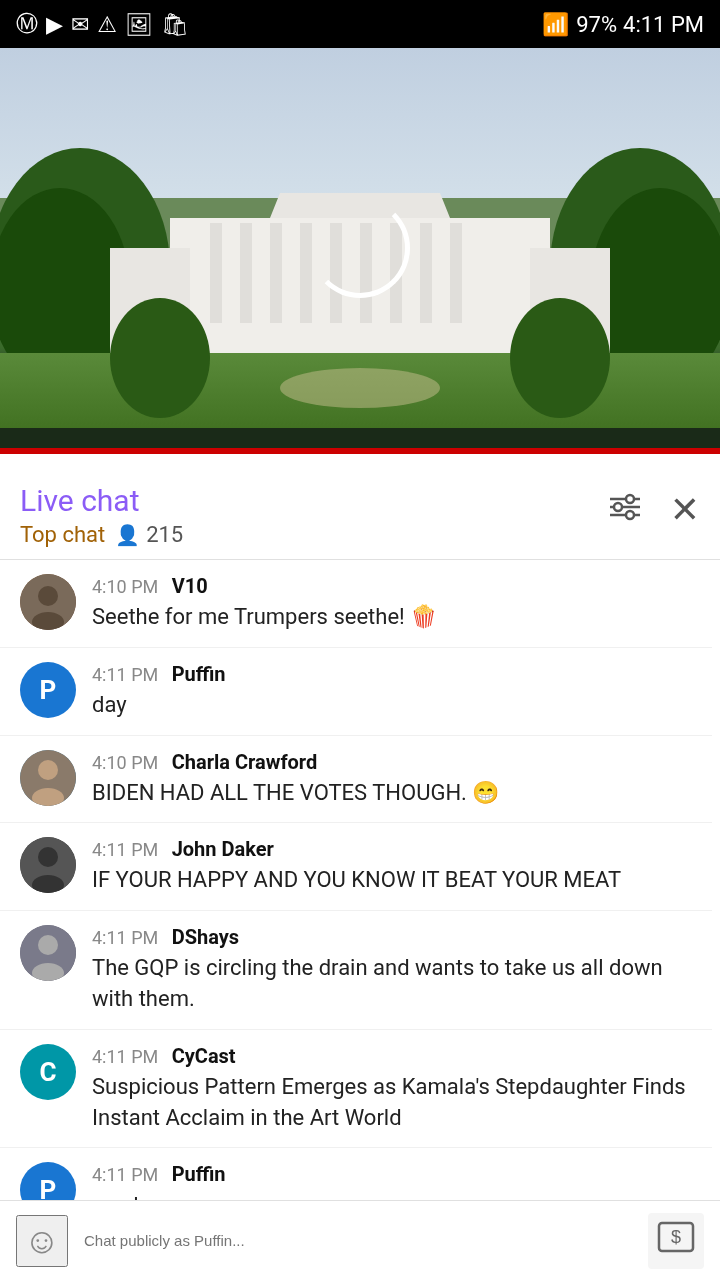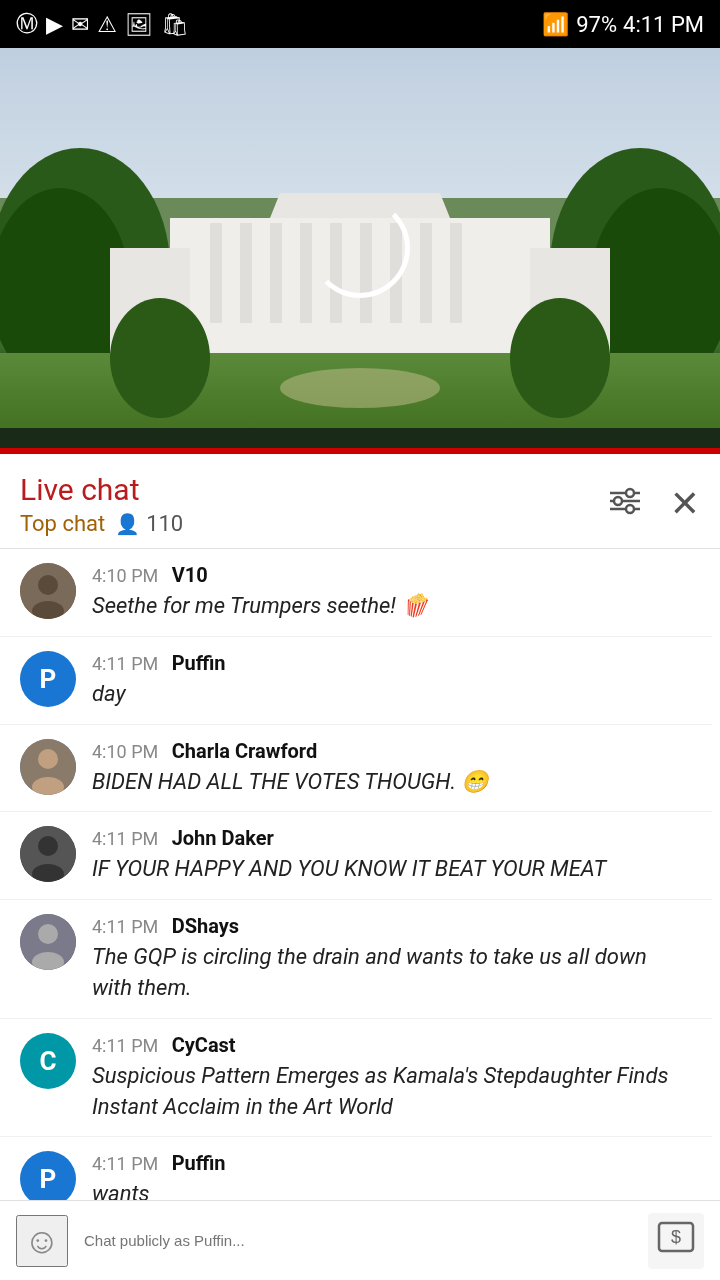--- a/index.html
+++ b/index.html
@@ -91,21 +91,22 @@
       border-bottom: 1px solid #e0e0e0;
     }
     .live-chat-title-area {
       display: flex;
       flex-direction: column;
       gap: 4px;
     }
     .live-chat-title {
       font-size: 30px;
       font-weight: 400;
-      color: #b91c1c;
+      color: #8b5cf6;
+      margin-top: 11px;
     }
     .top-chat-row {
       display: flex;
       align-items: center;
       gap: 10px;
     }
     .top-chat-label {
       font-size: 22px;
       color: #a16207;
     }
@@ -171,21 +172,20 @@
     }
     .chat-username {
       font-weight: bold;
       color: #111;
       font-size: 20px;
     }
     .chat-text {
       font-size: 22px;
       color: #222;
       line-height: 1.4;
-      font-style: italic;
     }
     .chat-time {
       font-size: 18px;
       color: #888;
     }
 
     
     .av-dark {
       background: radial-gradient(circle, #666 0%, #333 100%);
     }
@@ -335,21 +335,21 @@
 
 <div class="red-bar"></div>
 
 <div class="live-chat-header">
   <div class="live-chat-title-area">
     <span class="live-chat-title">Live chat</span>
     <div class="top-chat-row">
       <span class="top-chat-label">Top chat</span>
       <div class="viewer-count">
         <span class="person-icon">👤</span>
-        <span>110</span>
+        <span>215</span>
       </div>
     </div>
   </div>
   <div class="header-actions">
     <span class="filter-icon">
       
       <svg width="34" height="28" viewBox="0 0 34 28" fill="none" xmlns="http://www.w3.org/2000/svg">
         <line x1="2" y1="6" x2="32" y2="6" stroke="#555" stroke-width="2.5"></line>
         <circle cx="22" cy="6" r="4" fill="#fff" stroke="#555" stroke-width="2.5"></circle>
         <line x1="2" y1="14" x2="32" y2="14" stroke="#555" stroke-width="2.5"></line>

